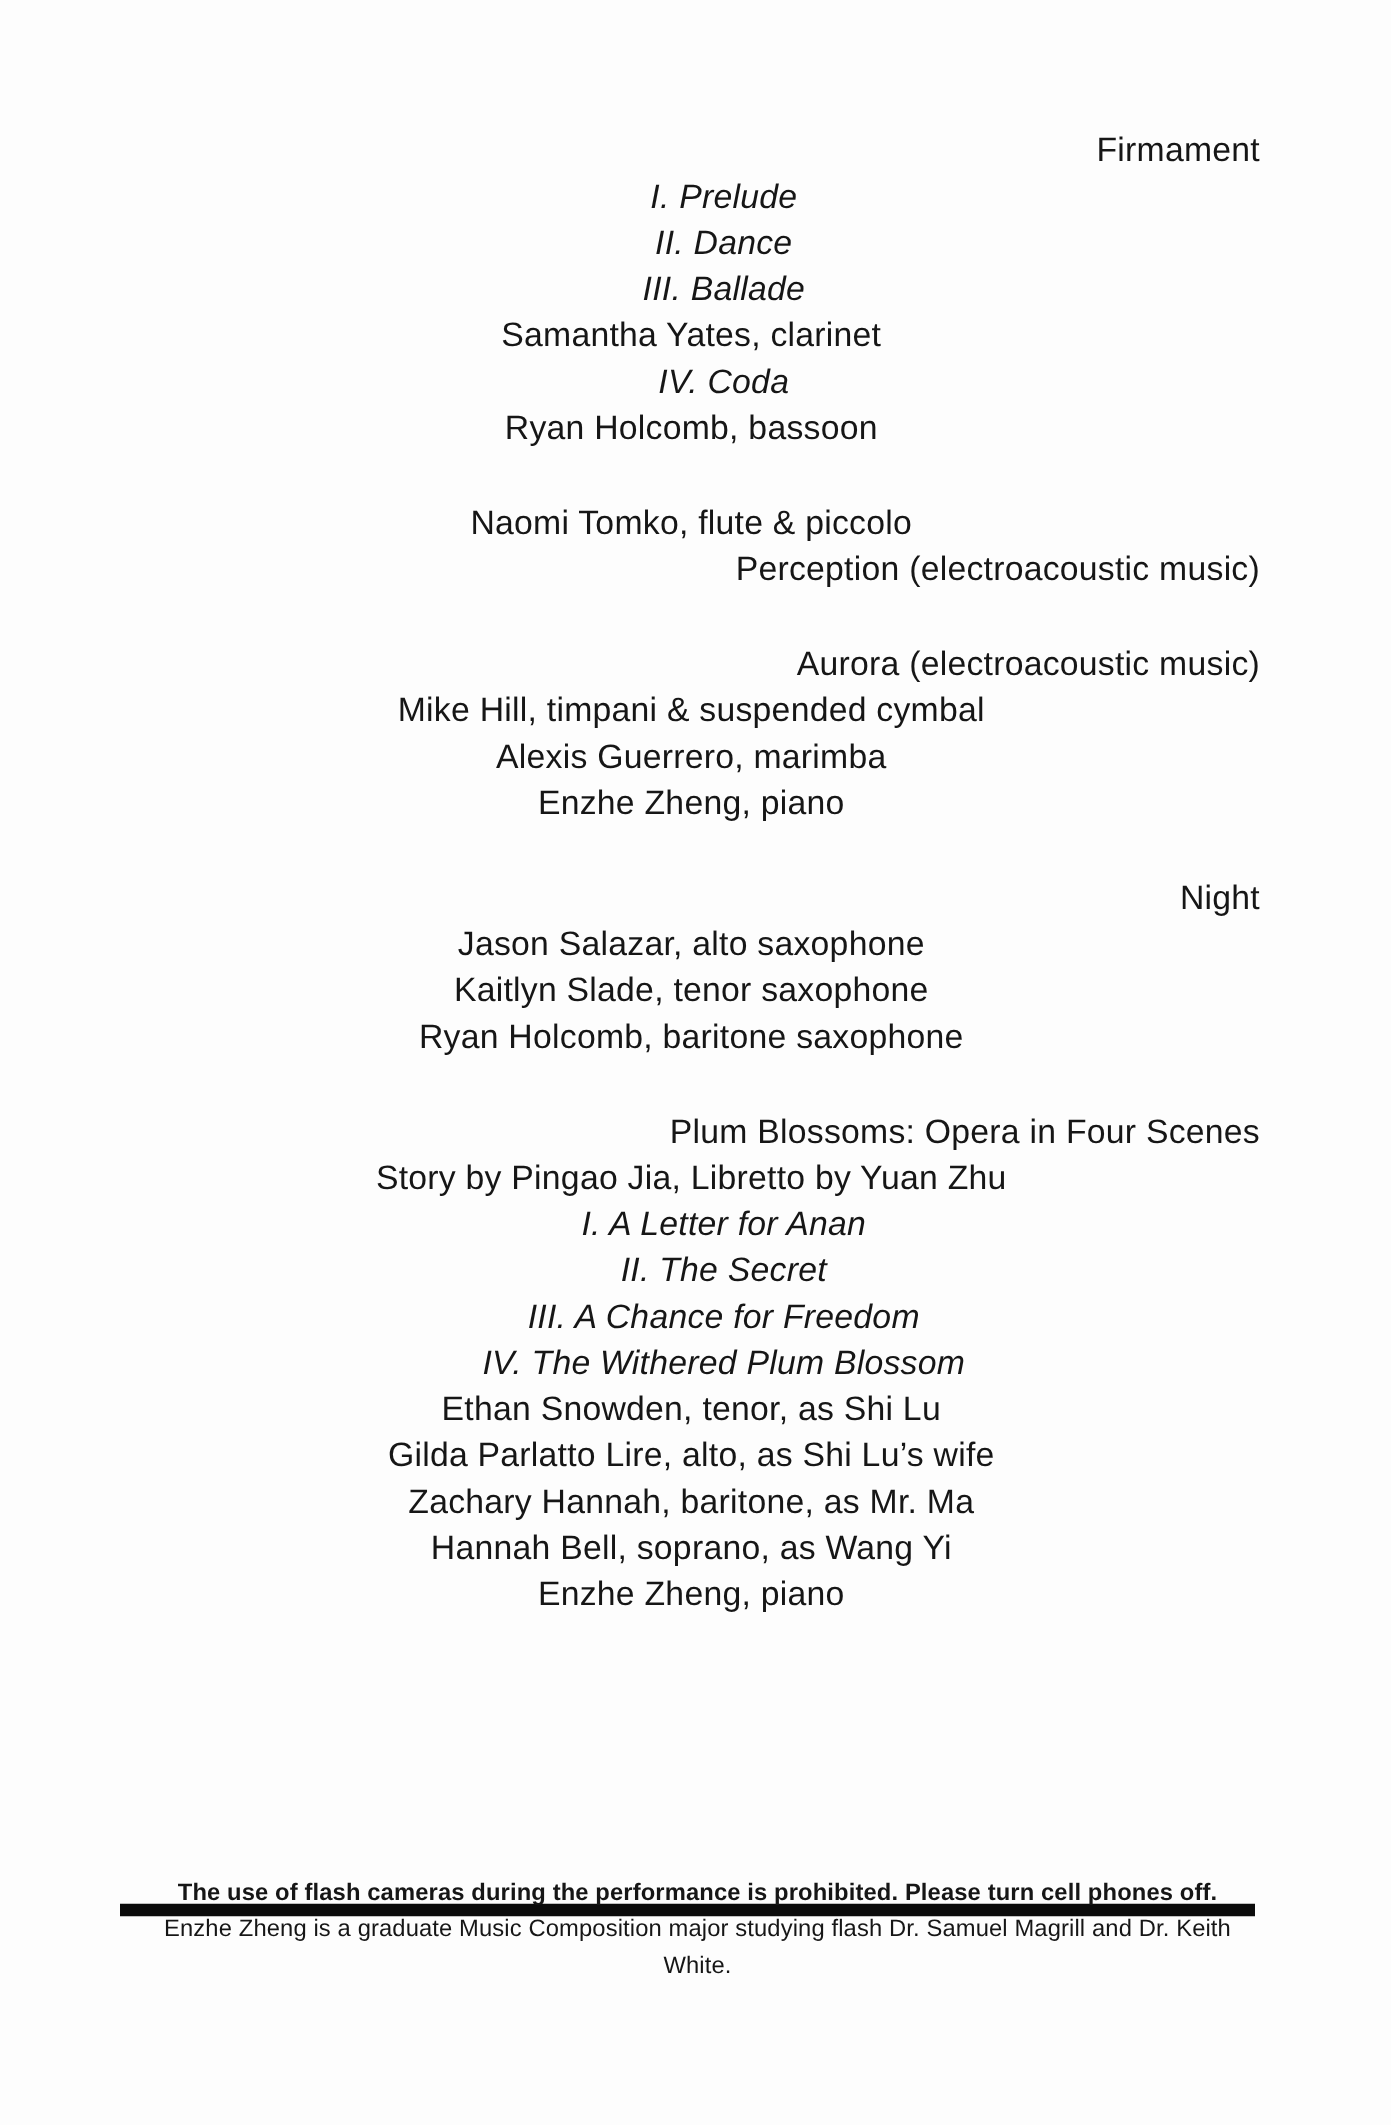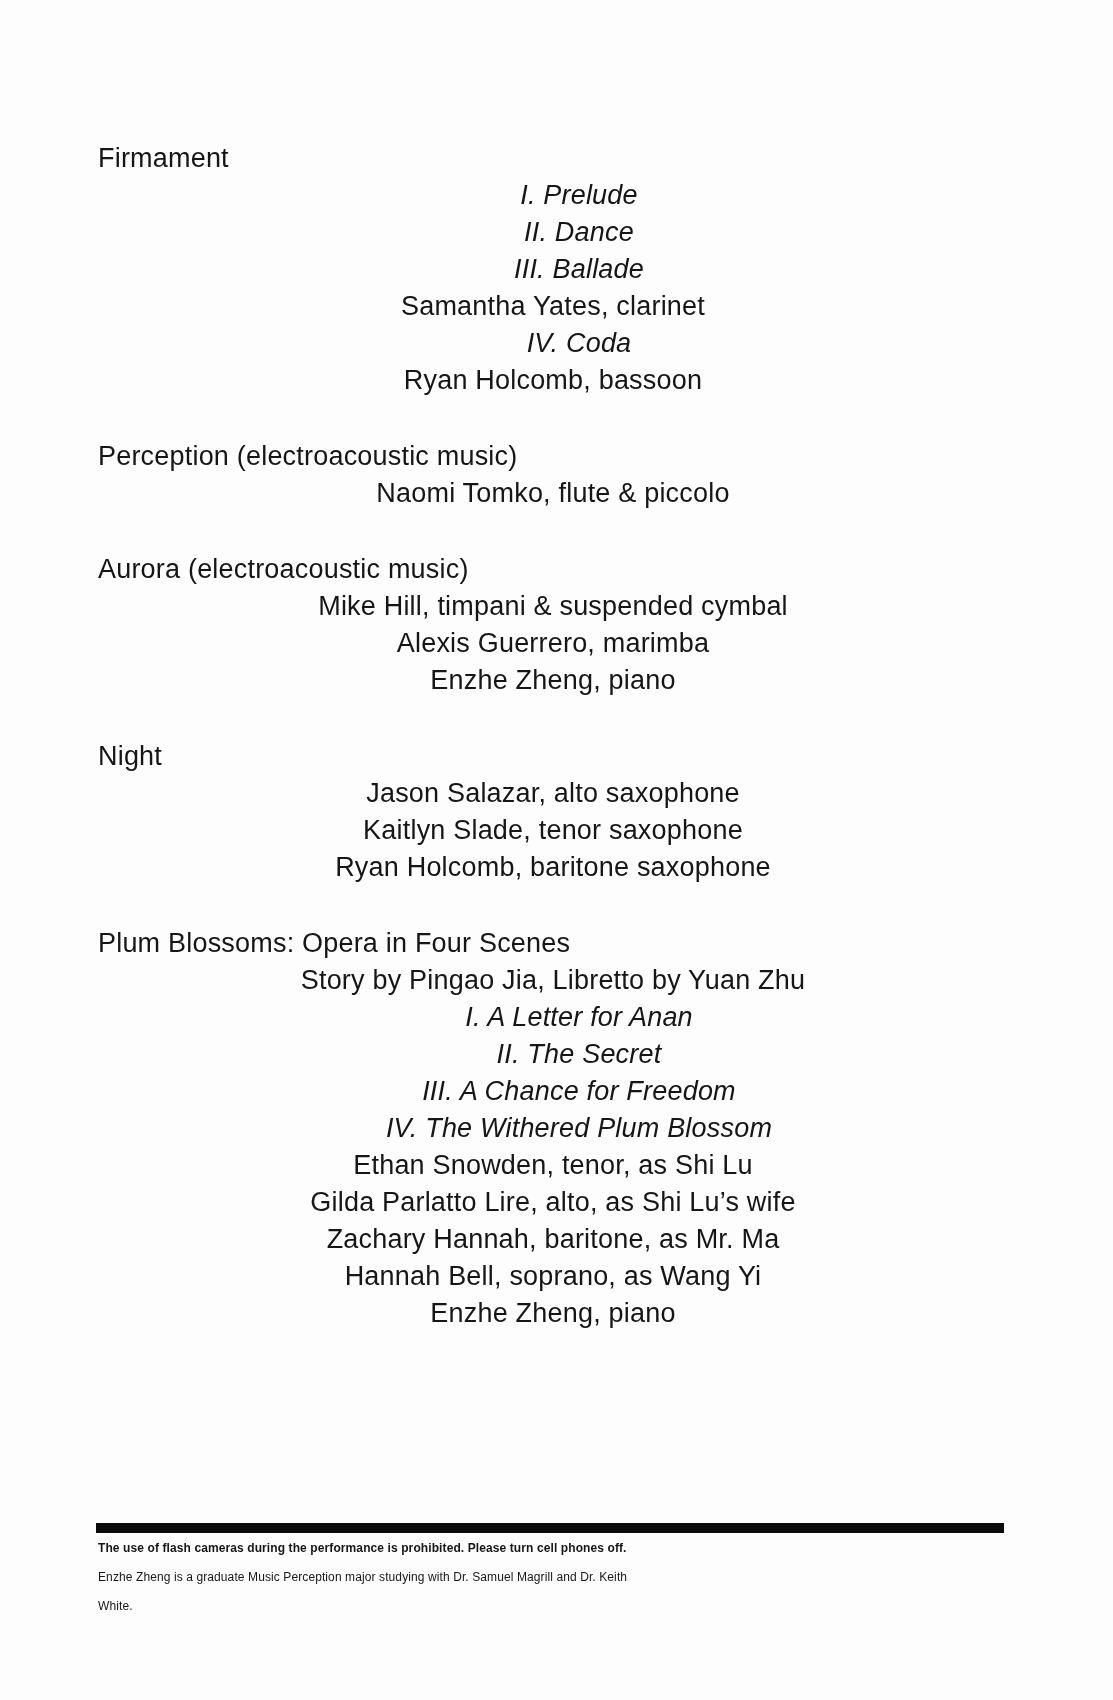--- a/index.html
+++ b/index.html
@@ -23,43 +23,44 @@
     width: 910px;
   }
   .section { margin-bottom: 39px; }
   .section:last-child { margin-bottom: 0; }
   .line {
     font-size: 27px;
     line-height: 37px;
     letter-spacing: 0.2px;
     text-align: center;
   }
-  .title   { text-align: left; margin-top: 38px; }
+  .title   { text-align: right; }
   .movement, .subtitle {
     padding-left: 52px;
     font-style: italic;
   }
   .performer { text-align: center; }
   .credit    { text-align: center; }
   .rule {
     position: absolute;
     left: 96px;
     top: 1523px;
     width: 908px;
     height: 10px;
     background: #0b0b0b;
   }
   .footer {
     position: absolute;
     left: 98px;
-    top: 1534px;
+    top: 1500px;
     width: 920px;
-    font-size: 12px;
+    font-size: 19px;
     line-height: 29px;
     letter-spacing: 0.1px;
+    text-align: center;
   }
   .footer .bold { font-weight: 700; }
 </style>
 </head>
 <body>
 
 <div class="page">
 
   <div class="content">
 
@@ -67,22 +68,22 @@
       <div class="line title">Firmament</div>
       <div class="line movement">I. Prelude</div>
       <div class="line movement">II. Dance</div>
       <div class="line movement">III. Ballade</div>
       <div class="line performer">Samantha Yates, clarinet</div>
       <div class="line movement">IV. Coda</div>
       <div class="line performer">Ryan Holcomb, bassoon</div>
     </div>
 
     <div class="section">
+      <div class="line performer">Naomi Tomko, flute &amp; piccolo</div>
       <div class="line title">Perception (electroacoustic music)</div>
-      <div class="line performer">Naomi Tomko, flute &amp; piccolo</div>
     </div>
 
     <div class="section">
       <div class="line title">Aurora (electroacoustic music)</div>
       <div class="line performer">Mike Hill, timpani &amp; suspended cymbal</div>
       <div class="line performer">Alexis Guerrero, marimba</div>
       <div class="line performer">Enzhe Zheng, piano</div>
     </div>
 
     <div class="section">
@@ -106,17 +107,17 @@
       <div class="line performer">Hannah Bell, soprano, as Wang Yi</div>
       <div class="line performer">Enzhe Zheng, piano</div>
     </div>
 
   </div>
 
   <div class="rule"></div>
 
   <div class="footer">
     <div class="bold">The use of flash cameras during the performance is prohibited. Please turn cell phones off.</div>
-    <div>Enzhe Zheng is a graduate Music Perception major studying with Dr. Samuel Magrill and Dr. Keith</div>
+    <div>Enzhe Zheng is a graduate Music Composition major studying flash Dr. Samuel Magrill and Dr. Keith</div>
     <div>White.</div>
   </div>
 
 </div>
 
 </body></html>

